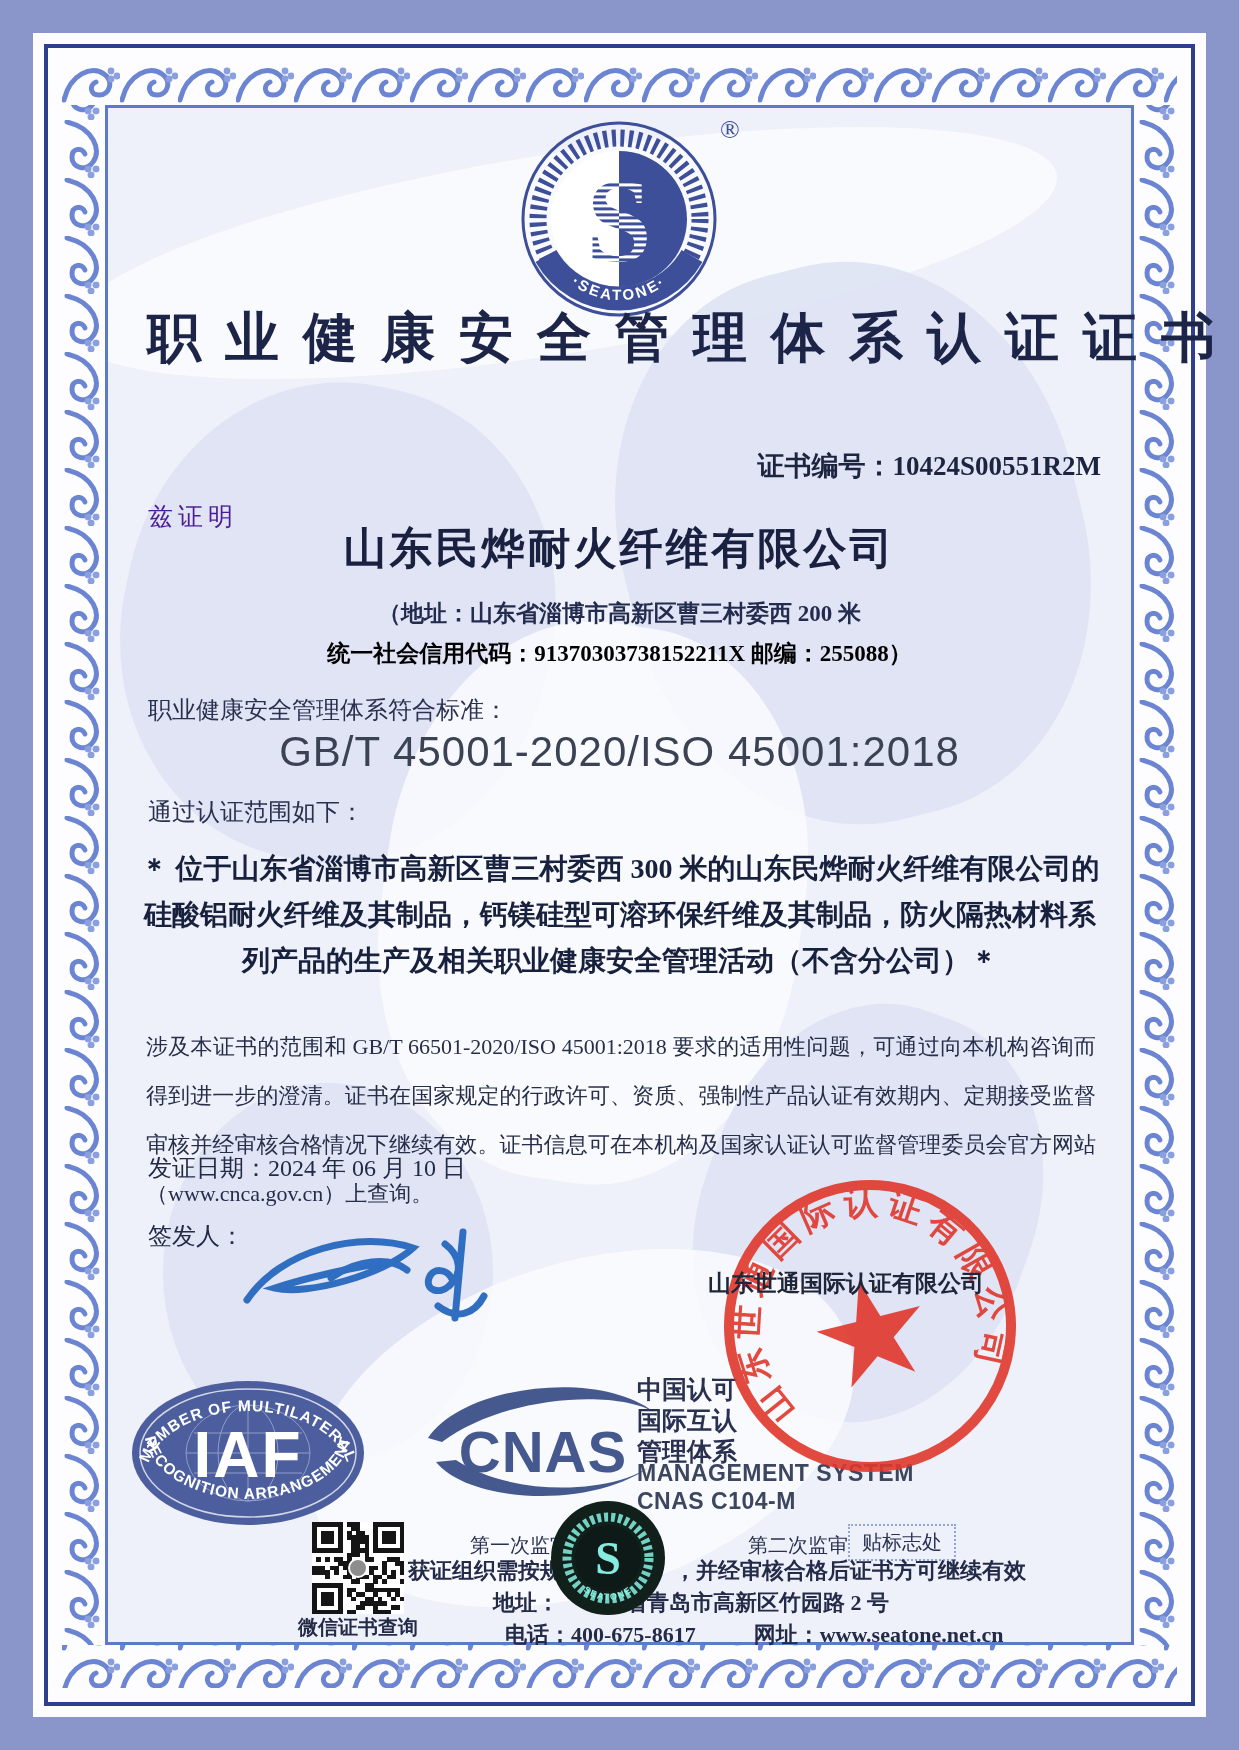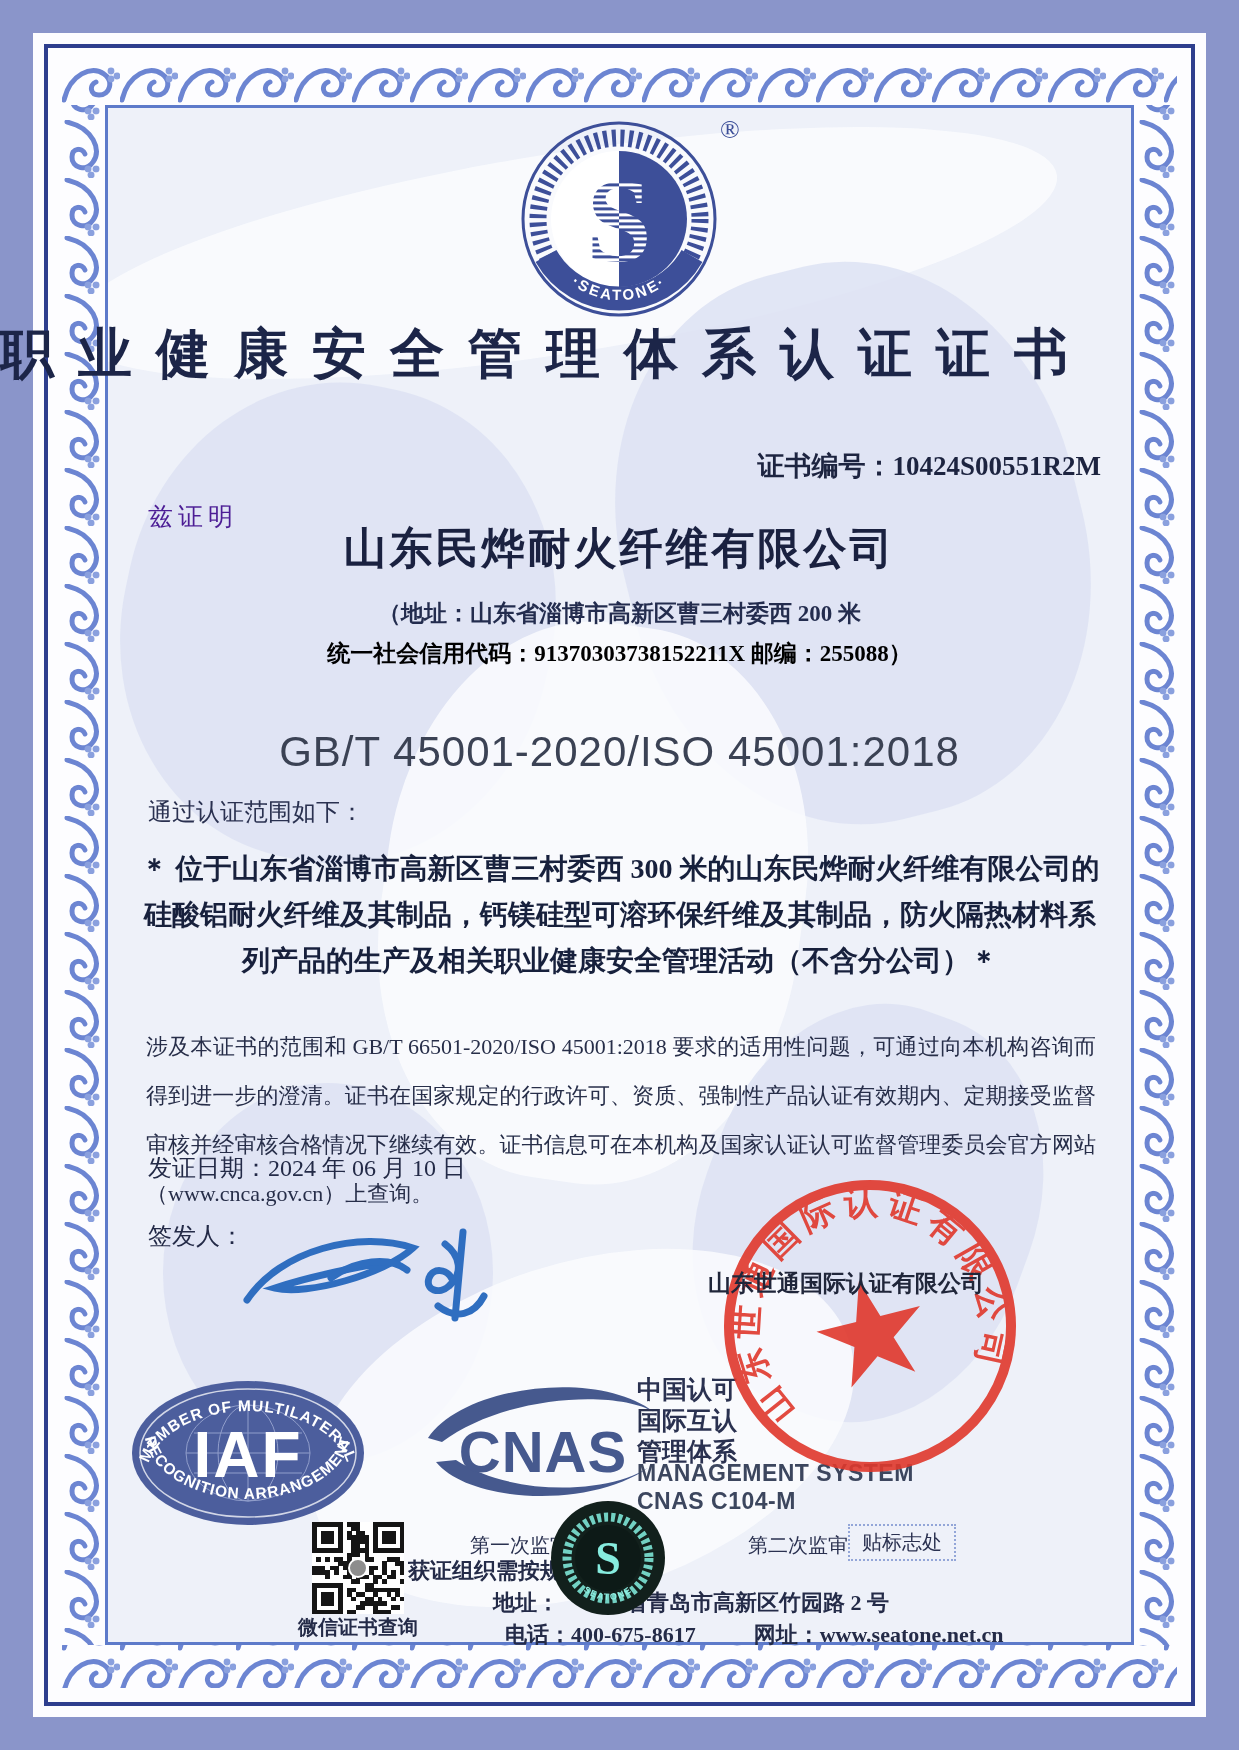--- a/index.html
+++ b/index.html
@@ -7,21 +7,21 @@
         font-family:"Liberation Serif","DejaVu Serif",serif;color:#232a47;}
   .frame-white{position:absolute;inset:33px;background:#fdfdff;}
   .frame-navy{position:absolute;inset:44px;border:4px solid #2e3f8e;background:#fdfdff;}
   .scrollband{position:absolute;left:62px;top:62px;}
   .inner{position:absolute;inset:105px;border:3px solid #5d7aca;background:#eef1f9;overflow:hidden;}
   .wm{position:absolute;opacity:.85;}
   .lav{background:#dde2f3;}
   .wht{background:#fafbfe;}
 
   .abs{position:absolute;}
-  .cert-title{left:0;right:0;top:318px;text-align:left;font-size:54px;font-weight:bold;
+  .cert-title{left:0;right:0;top:302px;text-align:right;font-size:54px;font-weight:bold;
               letter-spacing:24px;color:#1c2548;}
   .cert-no{right:138px;top:448px;font-size:27px;font-weight:bold;color:#1d2440;}
   .certify{left:148px;top:500px;font-size:25px;letter-spacing:5px;color:#4c1d95;}
   .company{left:0;right:0;top:520px;text-align:center;font-size:43px;font-weight:bold;
            letter-spacing:3px;color:#1a2140;}
   .addr1{left:0;right:0;top:598px;text-align:center;font-size:23px;font-weight:600;color:#232c4e;}
   .addr2{left:0;right:0;top:638px;text-align:center;font-size:23px;font-weight:600;color:#000000;}
   .stdlabel{left:148px;top:694px;font-size:24px;color:#2a3150;}
   .standard{left:0;right:0;top:728px;text-align:center;font-size:42px;color:#3b4254;
             font-family:"Liberation Sans","DejaVu Sans",sans-serif;letter-spacing:1px;}
@@ -137,20 +137,21 @@
 
   <div class="abs cert-title">职业健康安全管理体系认证证书</div>
 
   <div class="abs cert-no"><span>证书编号：</span><span>10424S00551R2M</span></div>
 
   <div class="abs certify">兹证明</div>
   <div class="abs company">山东民烨耐火纤维有限公司</div>
   <div class="abs addr1">（地址：山东省淄博市高新区曹三村委西 200 米</div>
   <div class="abs addr2">统一社会信用代码：91370303738152211X 邮编：255088）</div>
 
+  <div class="abs stdlabel">职业健康安全管理体系符合标准：</div>
   <div class="abs standard">GB/T 45001-2020/ISO 45001:2018</div>
 
   <div class="abs scopelabel">通过认证范围如下：</div>
   <div class="abs scope">＊ 位于山东省淄博市高新区曹三村委西 300 米的山东民烨耐火纤维有限公司的硅酸铝耐火纤维及其制品，钙镁硅型可溶环保纤维及其制品，防火隔热材料系列产品的生产及相关职业健康安全管理活动（不含分公司）＊</div>
 
   <div class="abs disclaimer">涉及本证书的范围和 GB/T 66501-2020/ISO 45001:2018 要求的适用性问题，可通过向本机构咨询而得到进一步的澄清。证书在国家规定的行政许可、资质、强制性产品认证有效期内、定期接受监督审核并经审核合格情况下继续有效。证书信息可在本机构及国家认证认可监督管理委员会官方网站（www.cnca.gov.cn）上查询。</div>
 
   <div class="abs daterow-l"><span>发证日期：</span><span>2024 年 06 月 10 日</span></div>
 
   <div class="abs signer">签发人：</div>
@@ -442,20 +443,21 @@
       <span class="qr-center"></span>
     </div>
   <div class="abs qr-caption">微信证书查询</div>
 
   <div class="abs audit1">第一次监审</div>
   <div class="abs audit2">第二次监审</div>
   <div class="abs sticker">贴标志处</div>
 
   <div class="abs noteline">
     <span>获证组织需按规</span>
+    <span>，并经审核合格后证书方可继续有效</span>
   </div>
   <div class="abs addrline">
     <span>地址：</span>
     <span>省青岛市高新区竹园路 2 号</span>
   </div>
   <div class="abs phoneline">
     <span><span>电话：</span><span>400-675-8617</span></span>
     <span><span>网址：</span><span>www.seatone.net.cn</span></span>
   </div>
 

